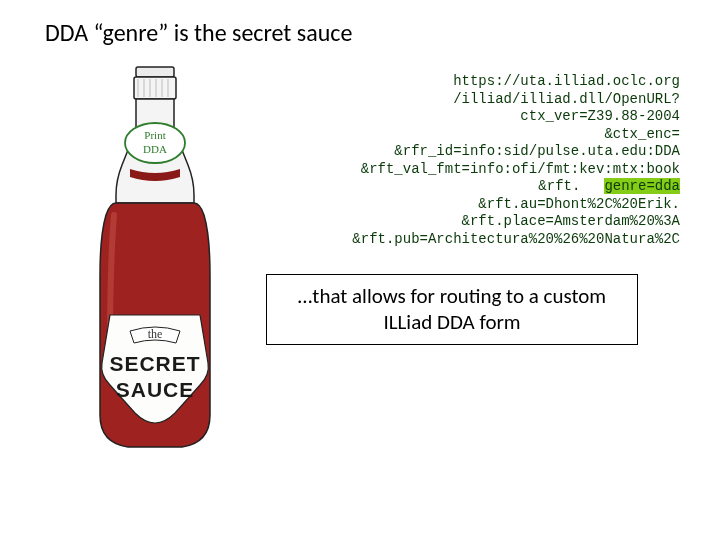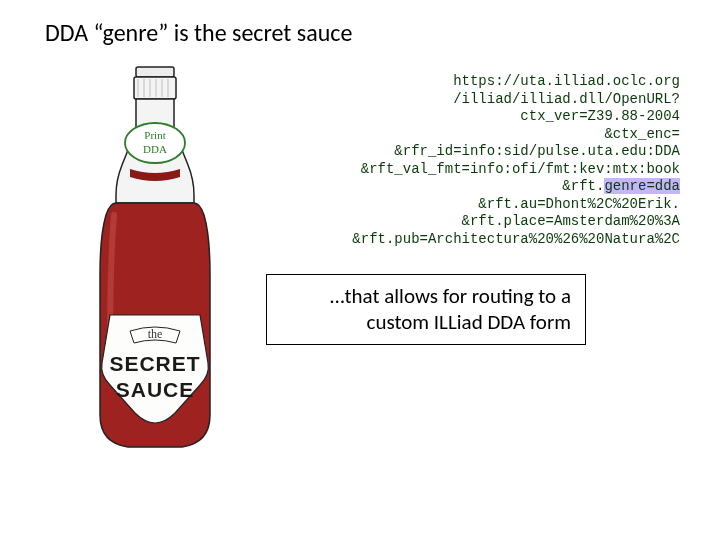--- a/index.html
+++ b/index.html
@@ -34,29 +34,30 @@
   }
   .url-line {
     font-family: "Courier New", monospace;
     font-size: 14px;
     color: #0b3a0b;
     line-height: 1.25;
     white-space: pre;
     text-align: right;
   }
   .highlight {
-    background: #c4b5fd;
+    background: #84cc16;
+    margin-left: 24px;
   }
   .caption-box {
     border: 1px solid #000;
     padding: 8px 14px;
     margin: 26px 0 0 6px;
-    width: 320px;
+    width: 372px;
     font-size: 21px;
-    text-align: right;
+    text-align: center;
     line-height: 1.25;
     color: #000;
   }
 </style>
 </head>
 <body>
 
 <div class="title">DDA “genre” is the secret sauce</div>
 
 <div class="content">

